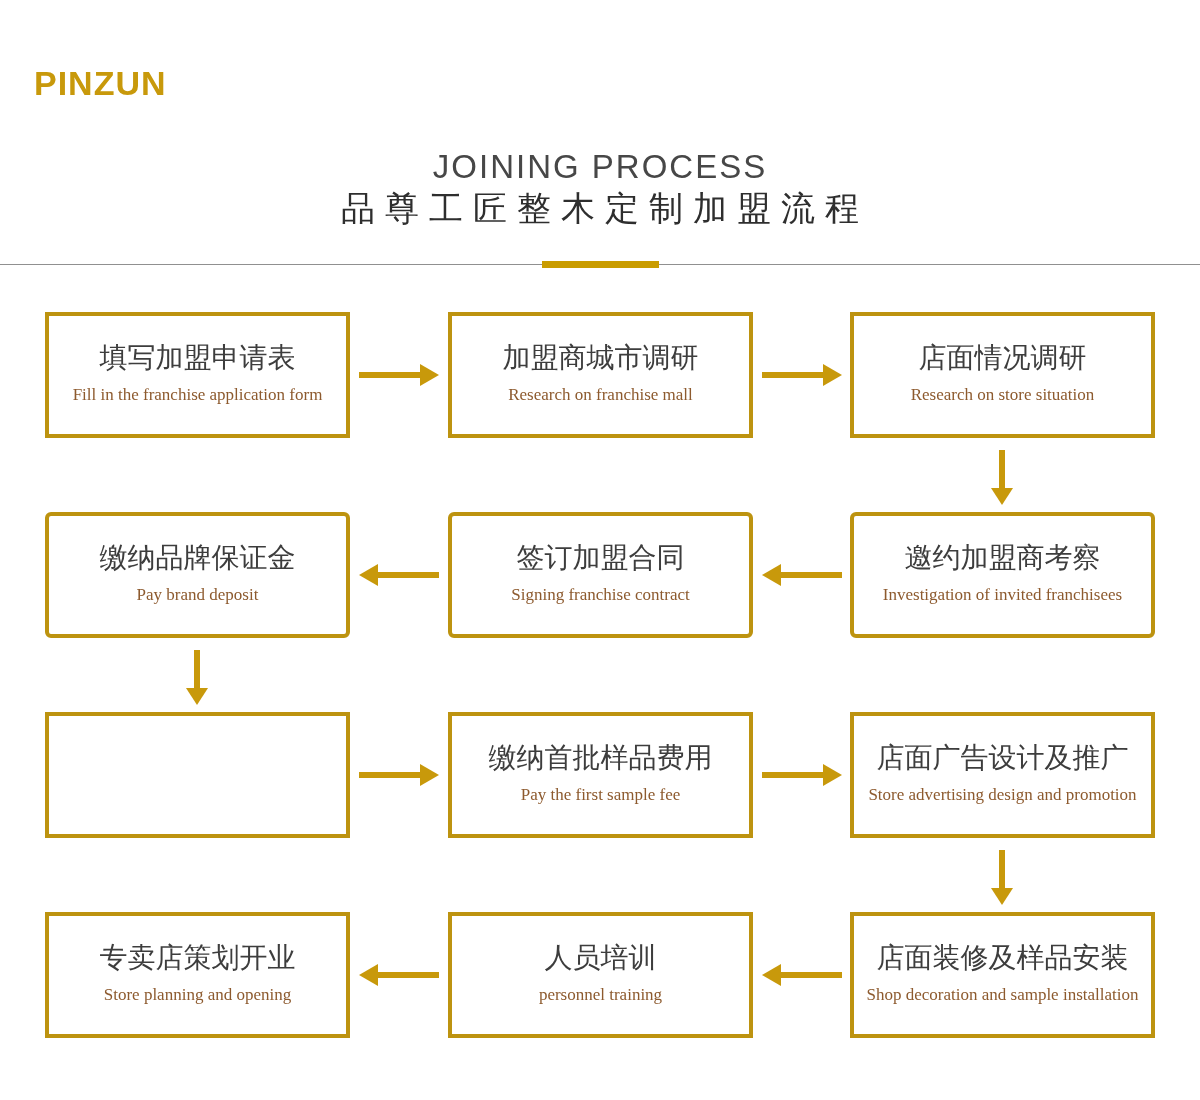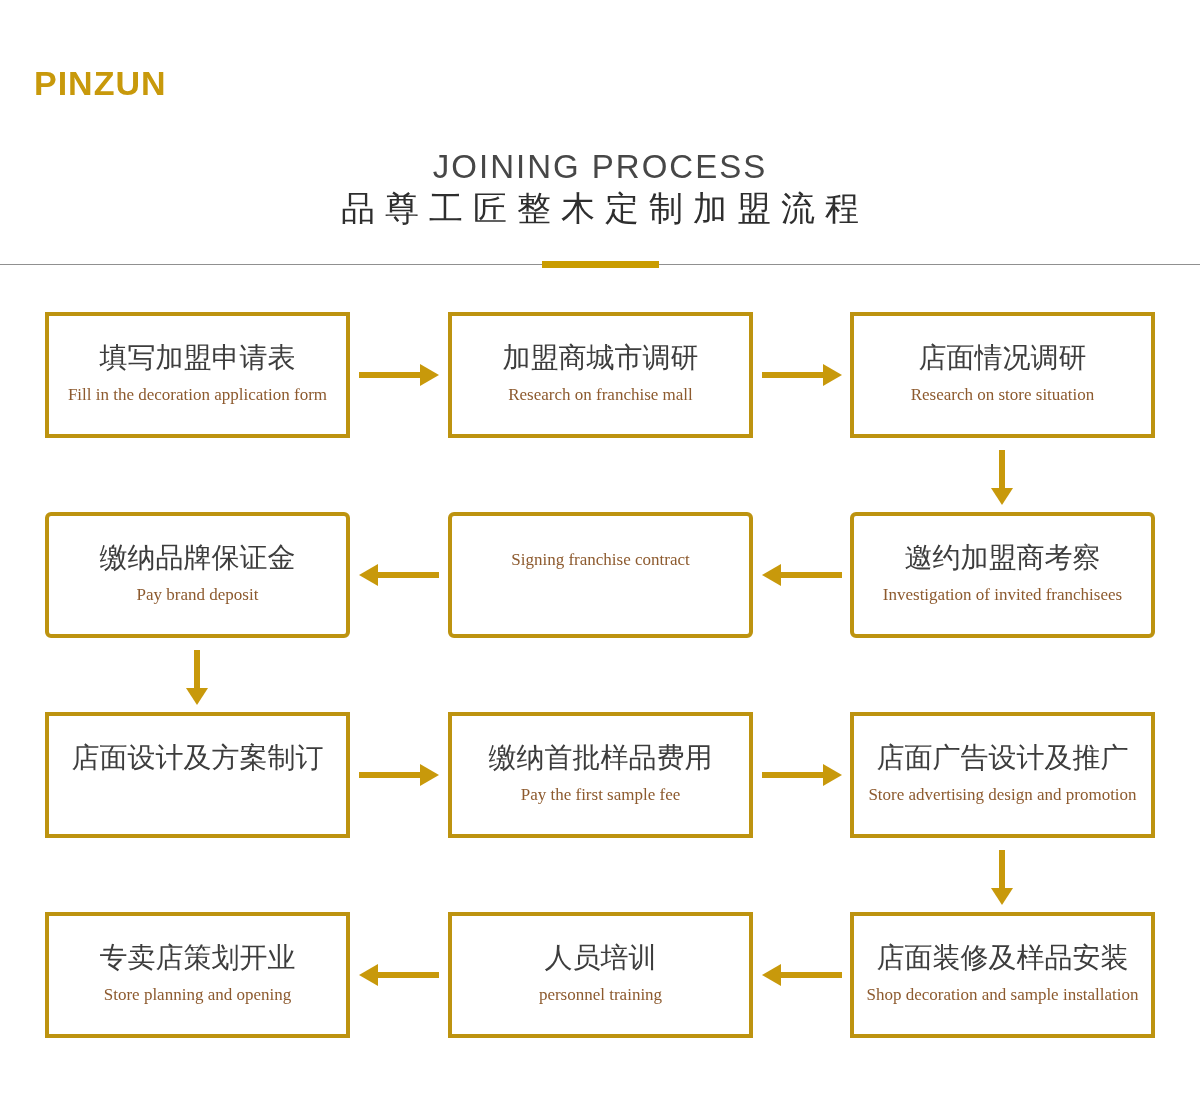--- a/index.html
+++ b/index.html
@@ -141,21 +141,21 @@
 <body>
 
 <div class="brand">PINZUN</div>
 <div class="title-en">JOINING PROCESS</div>
 <div class="title-zh">品尊工匠整木定制加盟流程</div>
 <div class="divider-line"></div>
 <div class="divider-accent"></div>
 
 <div class="flow-box c1 r1">
   <div class="box-title">填写加盟申请表</div>
-  <div class="box-subtitle">Fill in the decoration application form</div>
+  <div class="box-subtitle">Fill in the franchise application form</div>
 </div>
 <div class="arrow arrow-h arrow-right gap1 ay1">
   <div class="shaft"></div>
   <div class="head"></div>
 </div>
 <div class="flow-box c2 r1">
   <div class="box-title">加盟商城市调研</div>
   <div class="box-subtitle">Research on franchise mall</div>
 </div>
 <div class="arrow arrow-h arrow-right gap2 ay1">
@@ -174,38 +174,38 @@
 
 <div class="flow-box c1 r2">
   <div class="box-title">缴纳品牌保证金</div>
   <div class="box-subtitle">Pay brand deposit</div>
 </div>
 <div class="arrow arrow-h arrow-left gap1 ay2">
   <div class="shaft"></div>
   <div class="head"></div>
 </div>
 <div class="flow-box c2 r2">
+  <div class="box-title">签订加盟合同</div>
   <div class="box-subtitle">Signing franchise contract</div>
 </div>
 <div class="arrow arrow-h arrow-left gap2 ay2">
   <div class="shaft"></div>
   <div class="head"></div>
 </div>
 <div class="flow-box c3 r2">
   <div class="box-title">邀约加盟商考察</div>
   <div class="box-subtitle">Investigation of invited franchisees</div>
 </div>
 
 <div class="arrow arrow-v vx-c1 vy-23">
   <div class="shaft"></div>
   <div class="head"></div>
 </div>
 
 <div class="flow-box c1 r3">
-  <div class="box-title">店面设计及方案制订</div>
 </div>
 <div class="arrow arrow-h arrow-right gap1 ay3">
   <div class="shaft"></div>
   <div class="head"></div>
 </div>
 <div class="flow-box c2 r3">
   <div class="box-title">缴纳首批样品费用</div>
   <div class="box-subtitle">Pay the first sample fee</div>
 </div>
 <div class="arrow arrow-h arrow-right gap2 ay3">

